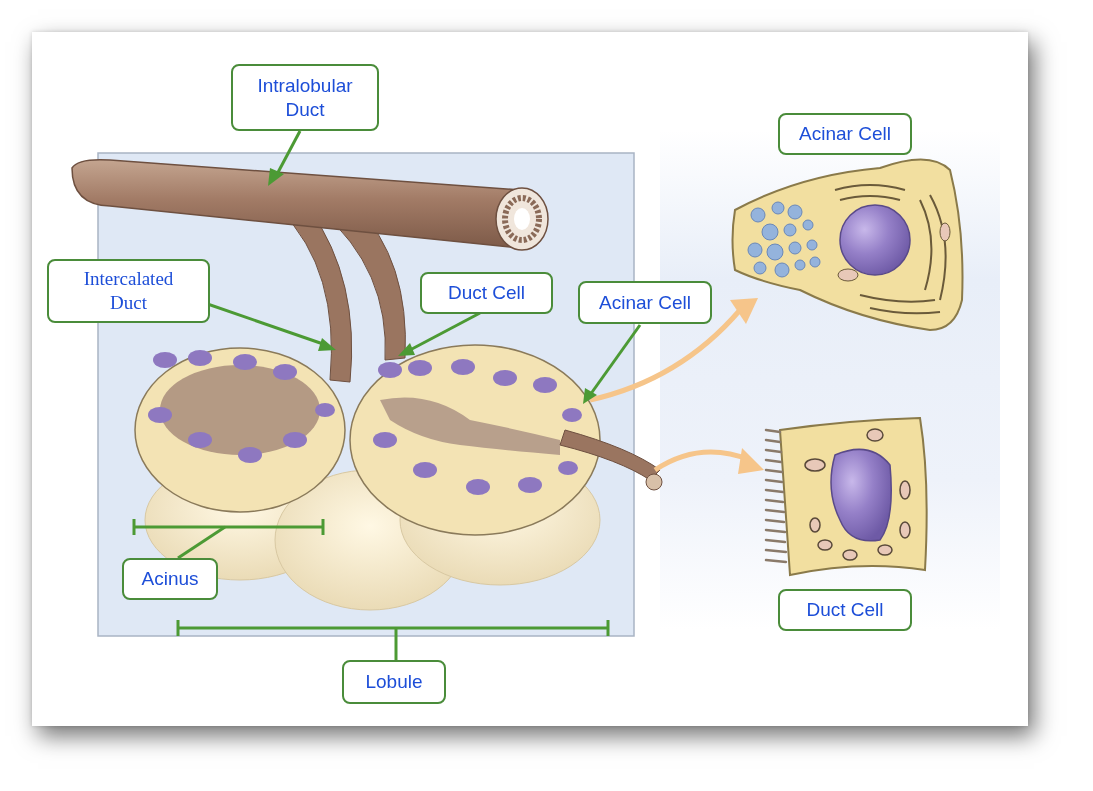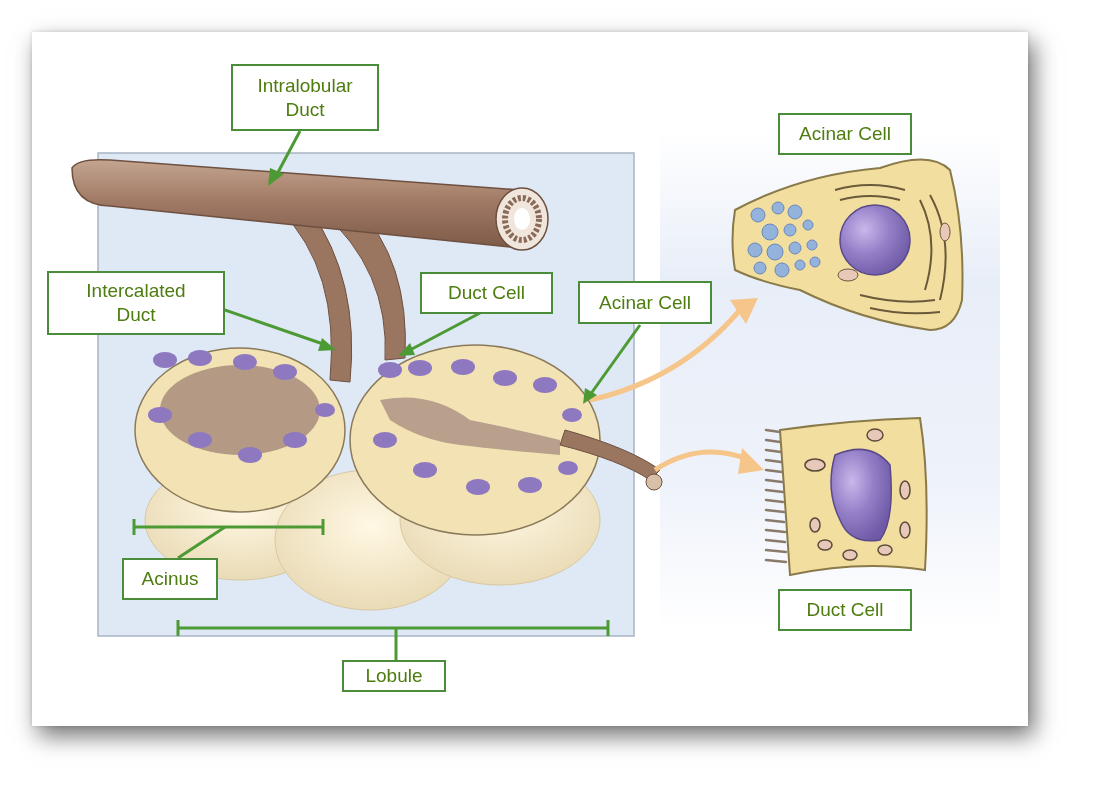--- a/index.html
+++ b/index.html
@@ -5,22 +5,22 @@
   html, body { margin: 0; padding: 0; background: #ffffff; }
   body { width: 1093px; height: 791px; position: relative; overflow: hidden; font-family: "Liberation Sans", sans-serif; }
   .card {
     position: absolute; left: 32px; top: 32px; width: 996px; height: 694px;
     background: #ffffff;
     box-shadow: 6px 10px 22px rgba(0,0,0,0.55), 0 0 4px rgba(0,0,0,0.15);
   }
   svg.diagram { position: absolute; left: 0; top: 0; }
   .label {
     position: absolute; box-sizing: border-box;
-    background: #ffffff; border: 2px solid #4a8c3a; border-radius: 0;
-    color: #4d7c0f; font-size: 19px; line-height: 24px; text-align: center;
+    background: #ffffff; border: 2px solid #4a8c3a; border-radius: 8px;
+    color: #1d4ed8; font-size: 19px; line-height: 24px; text-align: center;
     display: flex; align-items: center; justify-content: center;
     white-space: pre-line; padding: 2px 8px;
   }
 </style>
 </head>
 <body>
 
 <div class="card"></div>
 
 <svg class="diagram" width="1093" height="791" viewBox="0 0 1093 791">
@@ -191,20 +191,20 @@
   <g stroke="#4c9a34" stroke-width="3">
     <line x1="178" y1="628" x2="608" y2="628"></line>
     <line x1="178" y1="620" x2="178" y2="636"></line>
     <line x1="608" y1="620" x2="608" y2="636"></line>
     <line x1="396" y1="628" x2="396" y2="660"></line>
   </g>
 </svg>
 
 <div class="label" style="left:231px;top:64px;width:148px;height:67px;">Intralobular
 Duct</div>
-<div class="label" style="left:47px;top:271px;width:178px;height:64px;">Intercalated
+<div class="label" style="left:47px;top:259px;width:163px;height:64px;font-family:Liberation Serif, serif;">Intercalated
 Duct</div>
 <div class="label" style="left:420px;top:272px;width:133px;height:42px;">Duct Cell</div>
 <div class="label" style="left:578px;top:281px;width:134px;height:43px;">Acinar Cell</div>
 <div class="label" style="left:778px;top:113px;width:134px;height:42px;">Acinar Cell</div>
 <div class="label" style="left:778px;top:589px;width:134px;height:42px;">Duct Cell</div>
 <div class="label" style="left:122px;top:558px;width:96px;height:42px;">Acinus</div>
-<div class="label" style="left:342px;top:660px;width:104px;height:32px;">Lobule</div>
+<div class="label" style="left:342px;top:660px;width:104px;height:44px;">Lobule</div>
 
 </body></html>

